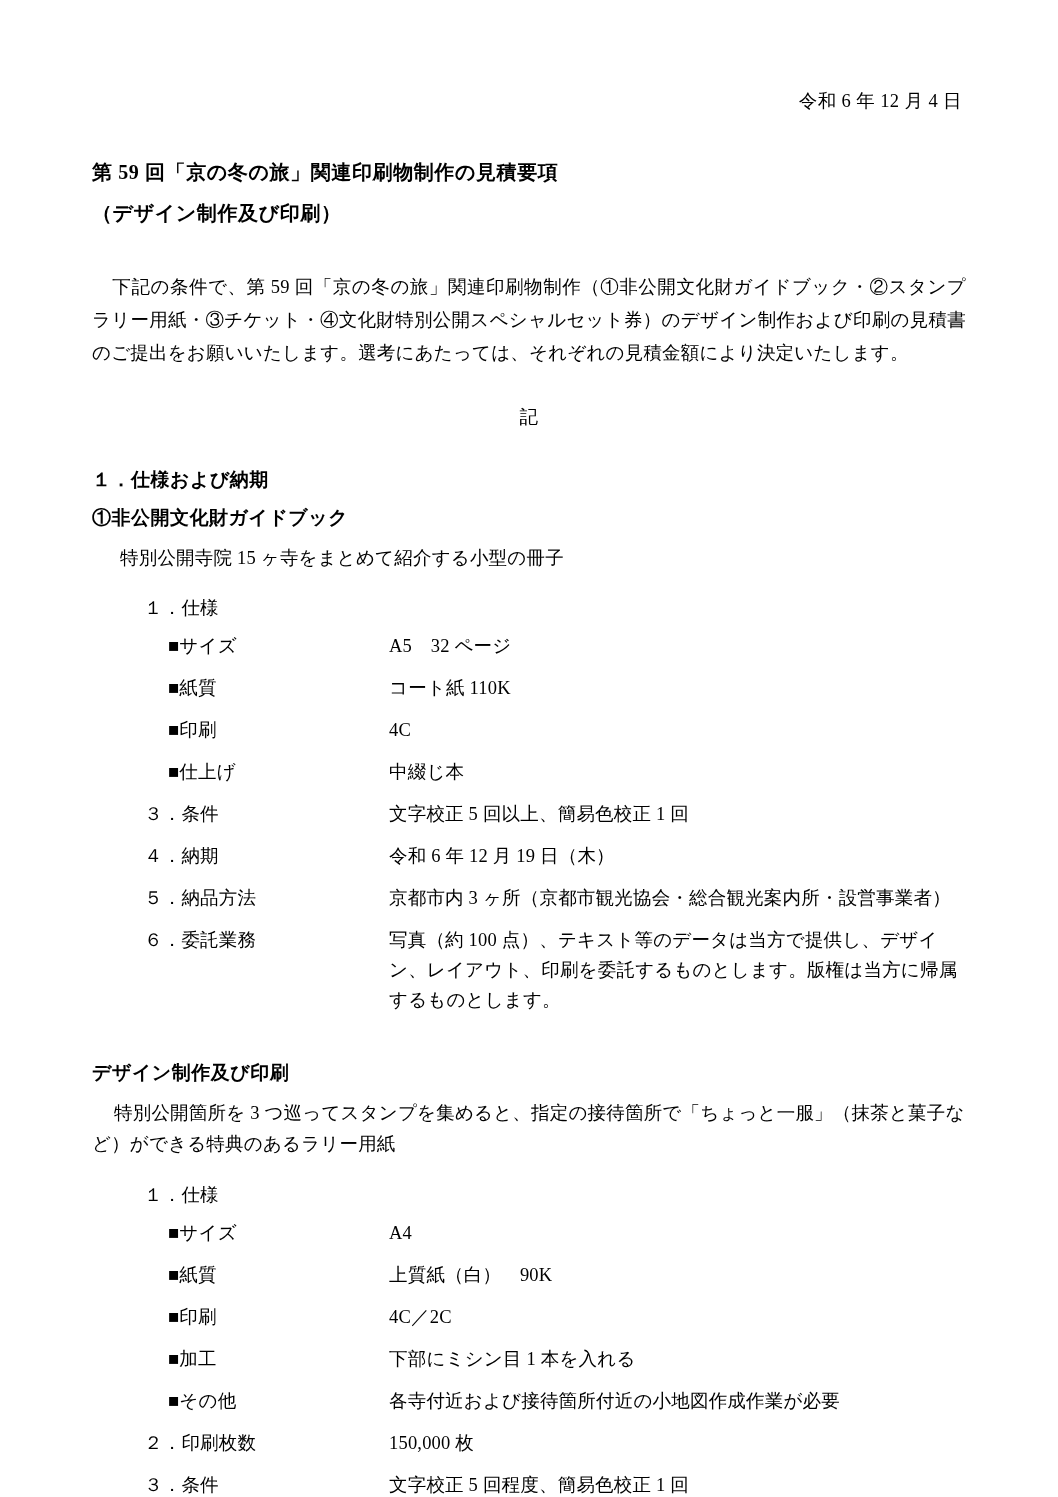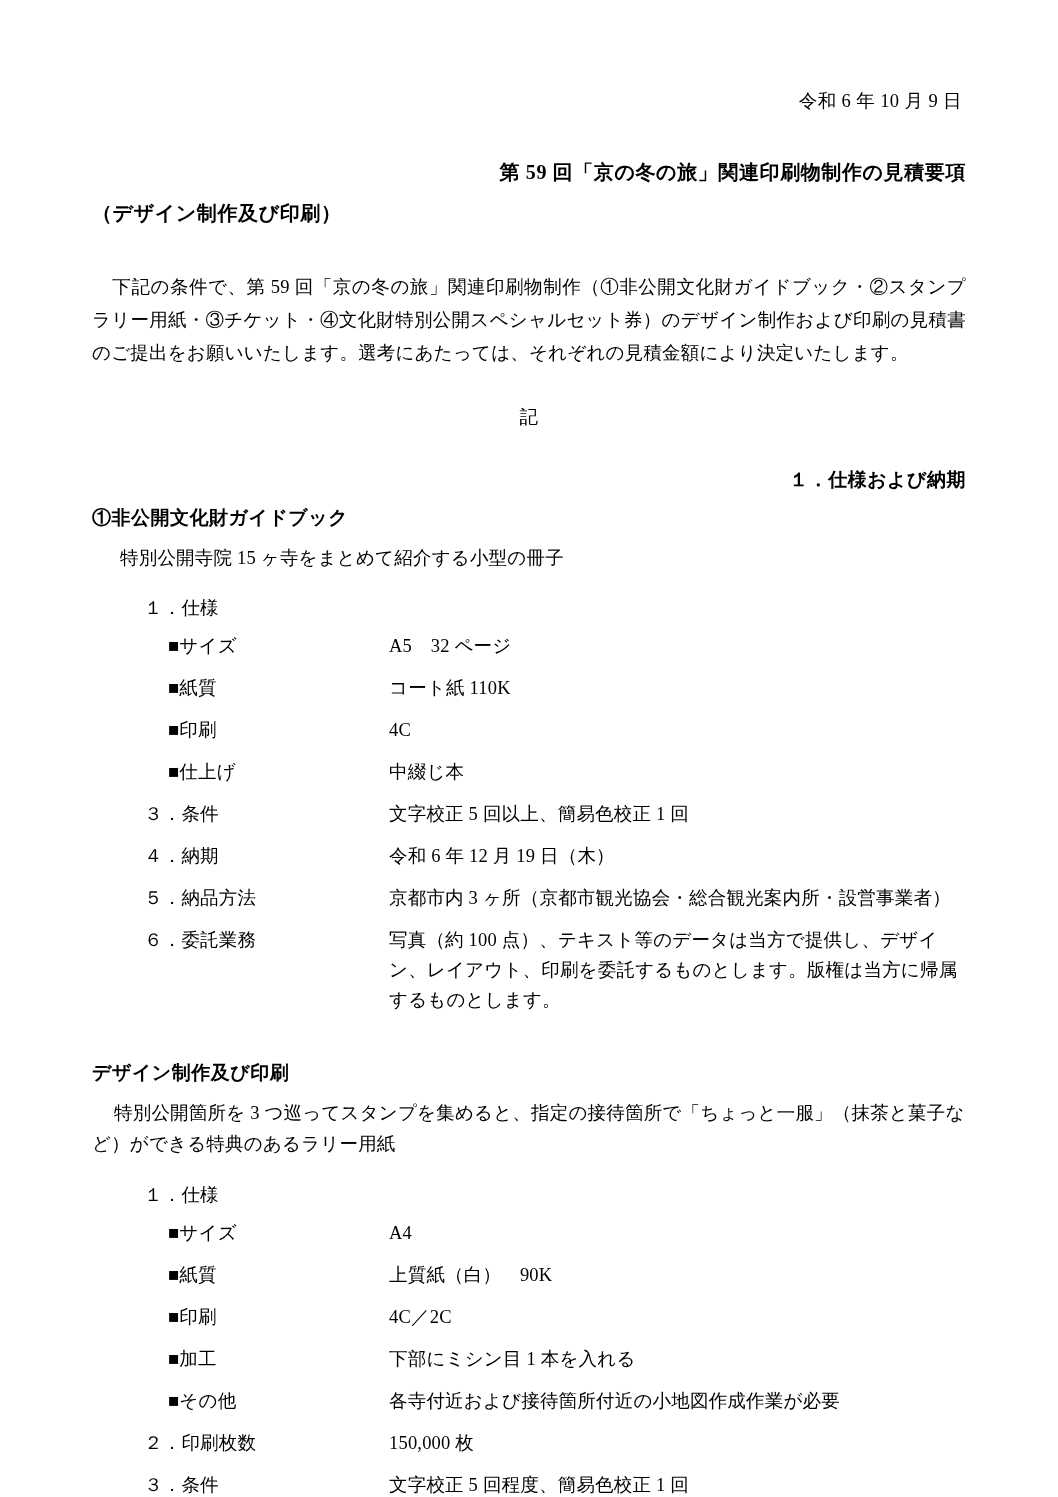--- a/index.html
+++ b/index.html
@@ -20,21 +20,21 @@
     padding: 88px 92px 60px 92px;
     overflow: hidden;
   }
   .date-line {
     text-align: right;
     font-size: 18.5px;
     letter-spacing: 0.4px;
     margin: 0 4px 0 0;
   }
   .doc-title {
-    text-align: right;
+    text-align: left;
     font-weight: bold;
     font-size: 20px;
     letter-spacing: 0.6px;
     margin-top: 46px;
   }
   .doc-subtitle {
     font-weight: bold;
     font-size: 20px;
     letter-spacing: 0.6px;
     margin-top: 14px;
@@ -54,21 +54,20 @@
     text-align: center;
     font-size: 18.5px;
     margin-top: 34px;
     letter-spacing: 0.4px;
   }
   .section-heading {
     font-weight: bold;
     font-size: 19px;
     margin-top: 38px;
     letter-spacing: 0.5px;
-    text-align: right;
   }
   .item-heading {
     font-weight: bold;
     font-size: 19px;
     margin-top: 12px;
     letter-spacing: 0.5px;
   }
   .desc {
     font-size: 18.5px;
     margin-top: 12px;
@@ -113,21 +112,21 @@
   }
   .block-gap {
     height: 26px;
   }
 </style>
 </head>
 <body>
 
 <div class="page">
 
-  <div class="date-line">令和 6 年 10 月 9 日</div>
+  <div class="date-line">令和 6 年 12 月 4 日</div>
 
   <div class="doc-title">第 59 回「京の冬の旅」関連印刷物制作の見積要項</div>
   <div class="doc-subtitle">（デザイン制作及び印刷）</div>
 
   <div class="intro"><span class="indent"></span><span>下記の条件で、第 59 回「京の冬の旅」関連印刷物制作（①非公開文化財ガイドブック・②スタンプラリー用紙・③チケット・④文化財特別公開スペシャルセット券）のデザイン制作および印刷の見積書のご提出をお願いいたします。選考にあたっては、それぞれの見積金額により決定いたします。</span></div>
 
   <div class="ki">記</div>
 
   <div class="section-heading">１．仕様および納期</div>
 

